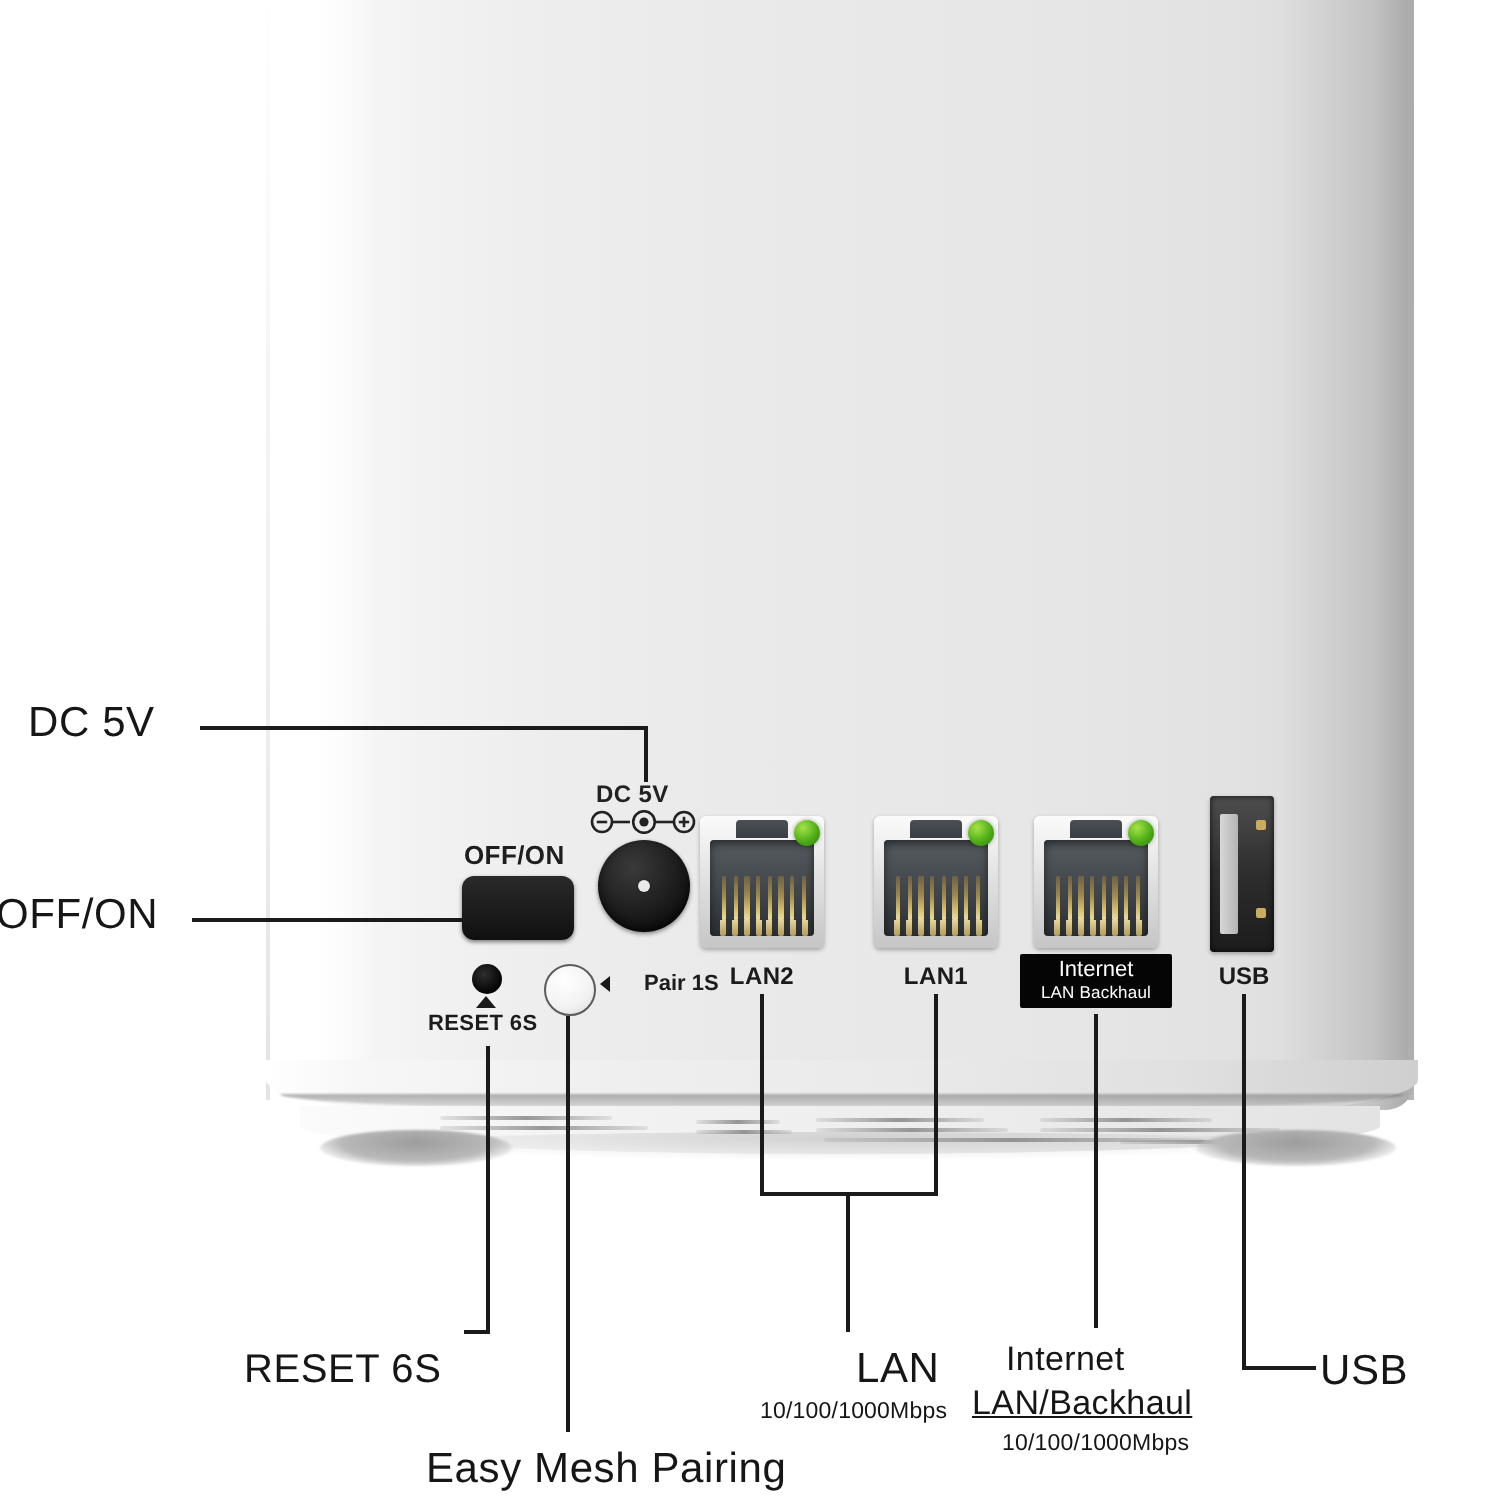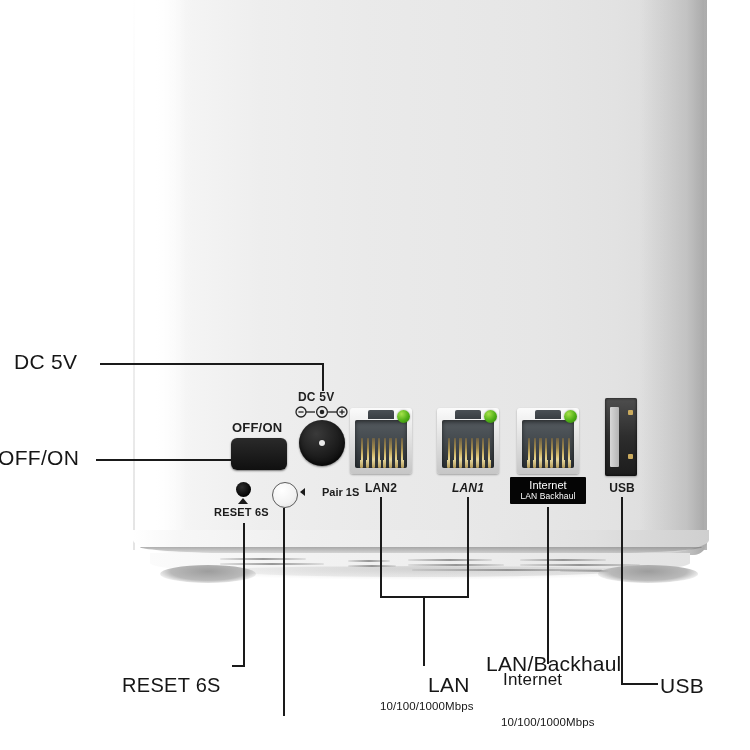--- a/index.html
+++ b/index.html
@@ -133,21 +133,21 @@
 
   
   .callout{position:absolute;color:#161616;font-weight:400;}
   .c-dc{left:14px;top:350px;font-size:21px;letter-spacing:.3px;}
   .c-offon{left:-2px;top:446px;font-size:21px;letter-spacing:.3px;}
   .c-reset{left:122px;top:674px;font-size:20px;letter-spacing:.3px;}
   .c-mesh{left:213px;top:723px;font-size:21px;letter-spacing:.3px;}
   .c-lan{left:428px;top:673px;font-size:21px;letter-spacing:.3px;}
   .c-lan-sub{left:380px;top:700px;font-size:11.5px;letter-spacing:.1px;}
   .c-inet1{left:503px;top:670px;font-size:17px;letter-spacing:.2px;}
-  .c-inet2{left:486px;top:652px;font-size:21px;letter-spacing:.2px;}
+  .c-inet2{left:486px;top:692px;font-size:17px;letter-spacing:.2px;text-decoration:underline;}
   .c-inet-sub{left:501px;top:716px;font-size:11.5px;letter-spacing:.1px;}
   .c-usb{left:660px;top:674px;font-size:21px;letter-spacing:.3px;}
 
   
   .ln{position:absolute;background:#1a1a1a;}
   .lh{height:2px;} .lv{width:2px;}
 </style>
 </head>
 <body>
 
@@ -257,21 +257,21 @@
         <i class="rj-lowpin"></i>
         <i class="rj-lowpin"></i>
         <i class="rj-lowpin"></i>
         <i class="rj-lowpin"></i>
         <i class="rj-lowpin"></i>
         <i class="rj-lowpin"></i>
         <i class="rj-lowpin"></i>
       </div>
     <div class="rj-led"></div>
   </div>
-  <div class="port-label" style="left:437px;width:62px;font-style:italic;">LAN1</div>
+  <div class="port-label" style="left:437px;width:62px;">LAN1</div>
 
   <div class="rj45" style="left:517px;">
     <div class="rj-outer"></div>
       <div class="rj-notch"></div>
       <div class="rj-shelf"></div>
     <div class="rj-cav"></div>
     <div class="rj-pins">
         <i class="rj-pin"></i>
         <i class="rj-pin"></i>
         <i class="rj-pin"></i>
@@ -321,20 +321,21 @@
   <div class="ln lv" style="left:423px;top:596px;height:70px;"></div>
 
   <div class="ln lv" style="left:547px;top:507px;height:157px;"></div>
 
   <div class="ln lv" style="left:621px;top:497px;height:187px;"></div>
   <div class="ln lh" style="left:621px;top:683px;width:37px;"></div>
 
   <div class="callout c-dc">DC 5V</div>
   <div class="callout c-offon">OFF/ON</div>
   <div class="callout c-reset">RESET 6S</div>
+  <div class="callout c-mesh">Easy Mesh Pairing</div>
 
   <div class="callout c-lan">LAN</div>
   <div class="callout c-lan-sub">10/100/1000Mbps</div>
 
   <div class="callout c-inet1">Internet</div>
   <div class="callout c-inet2">LAN/Backhaul</div>
   <div class="callout c-inet-sub">10/100/1000Mbps</div>
 
   <div class="callout c-usb">USB</div>
 

